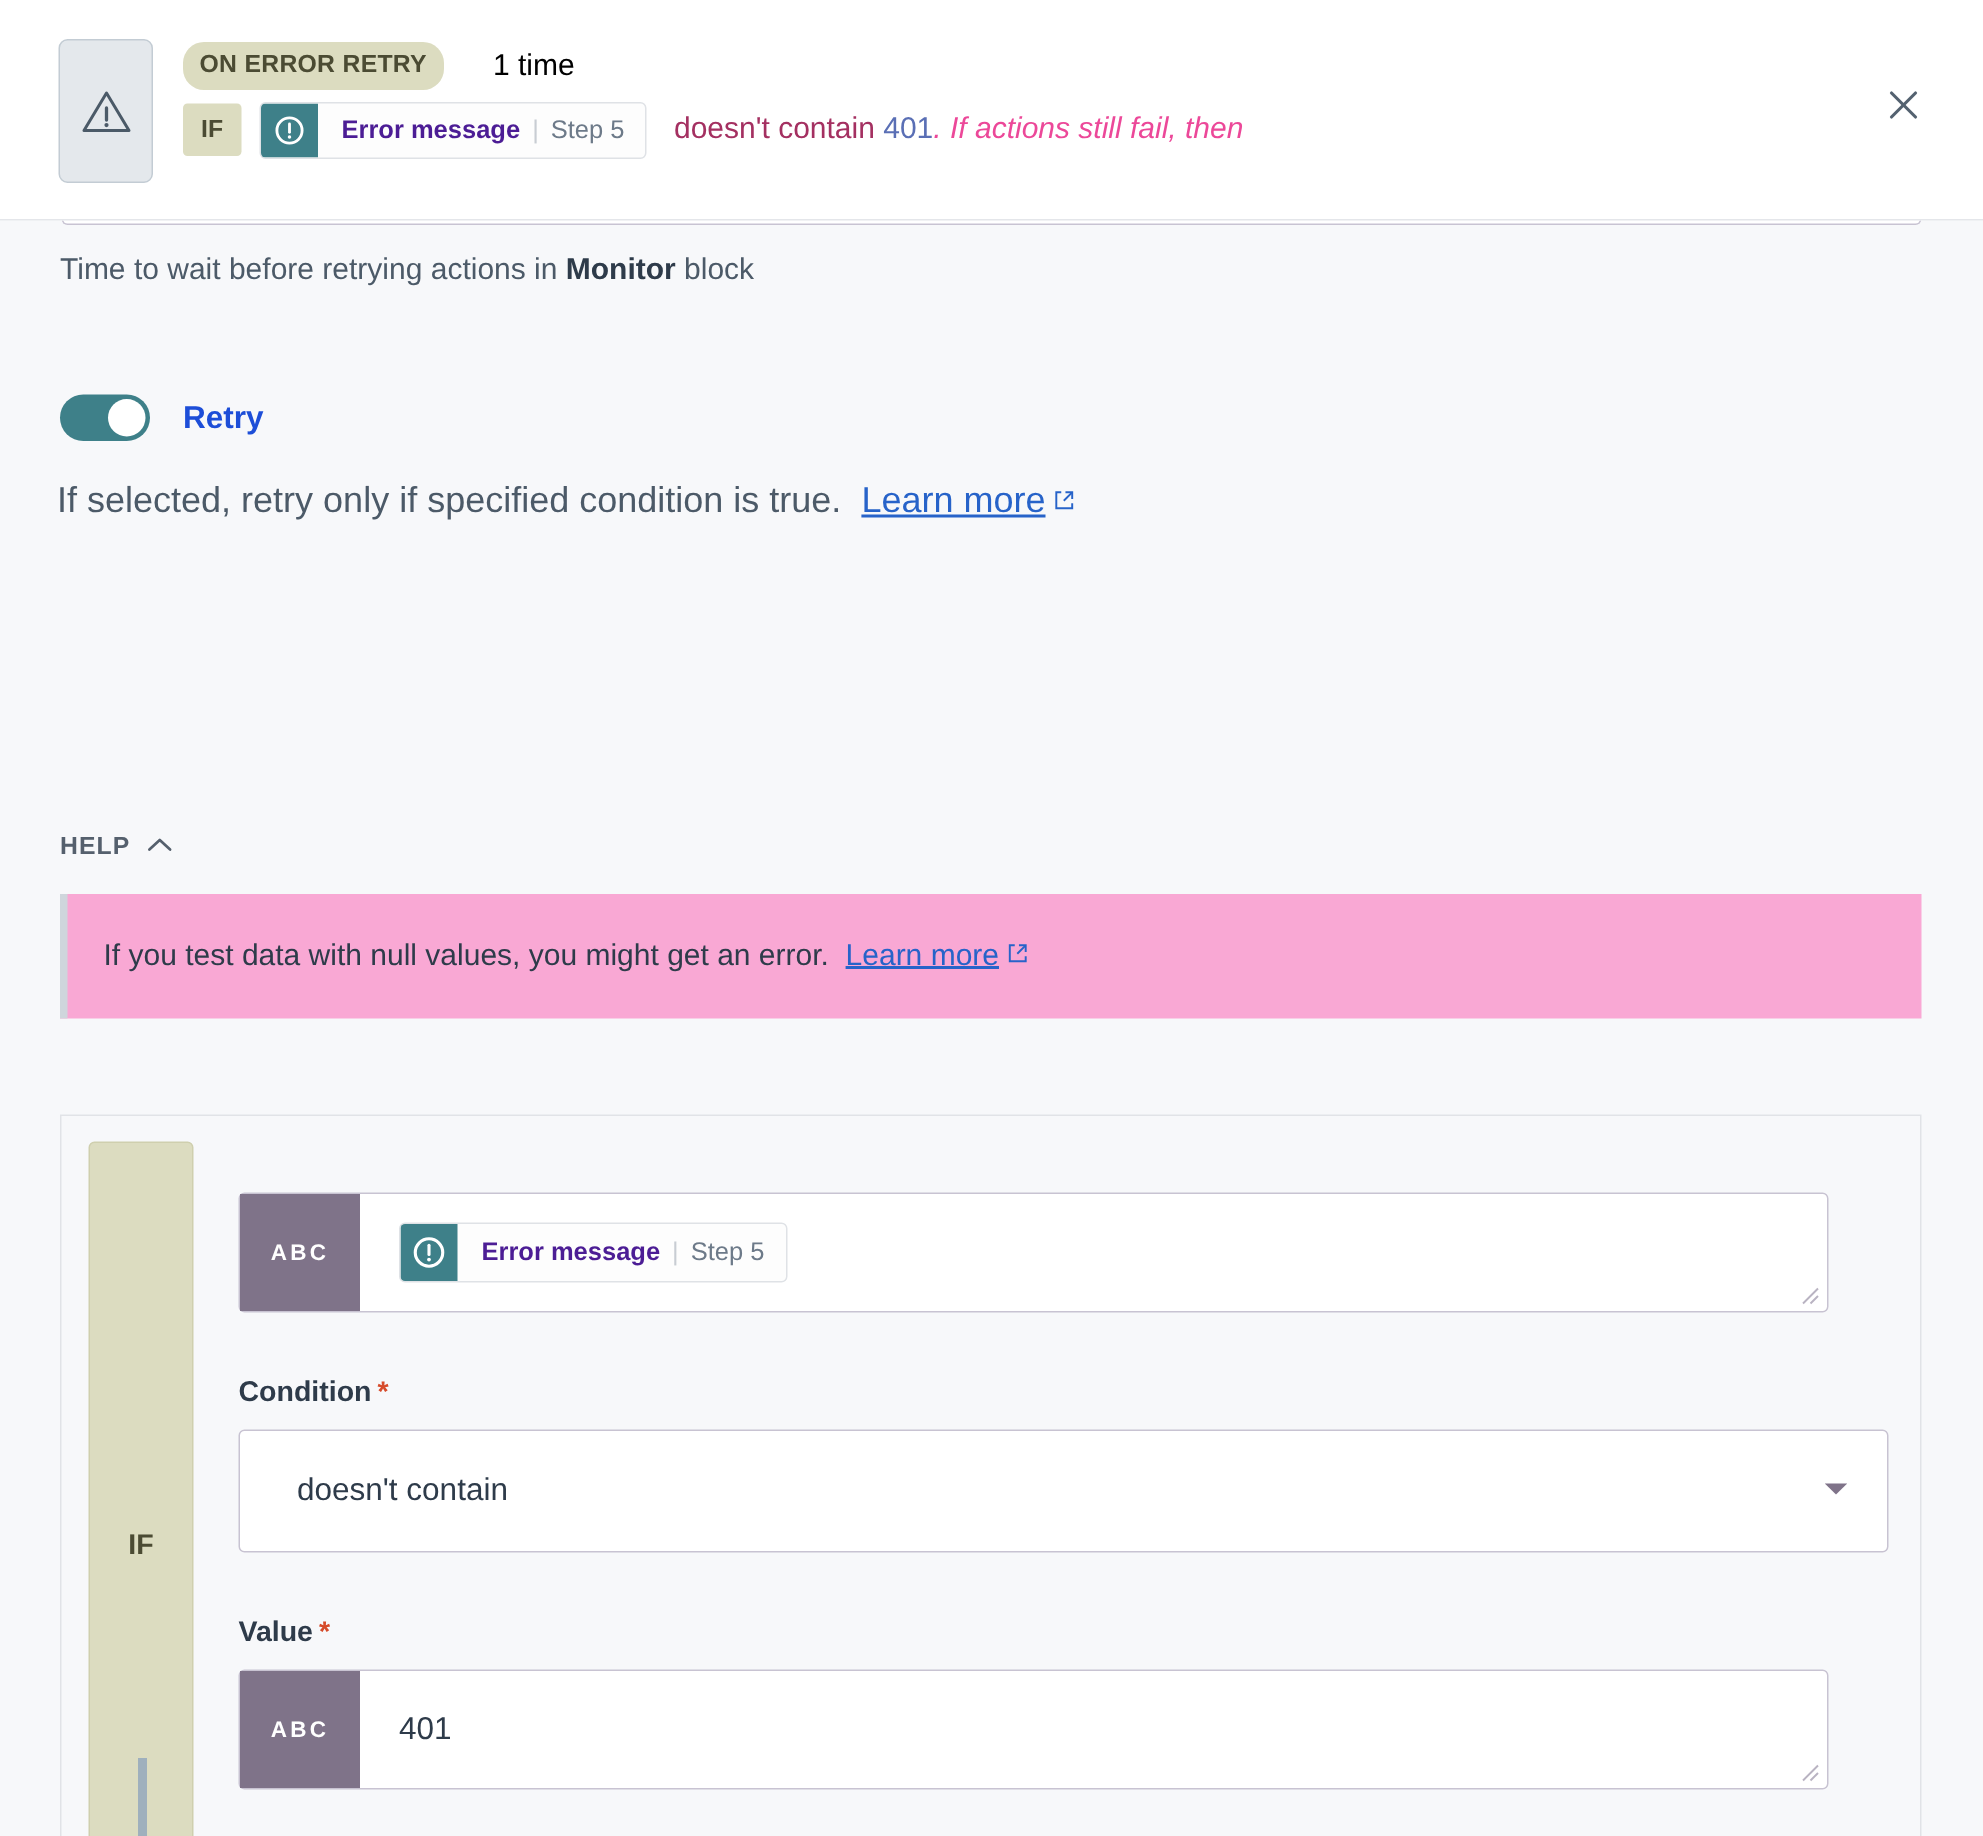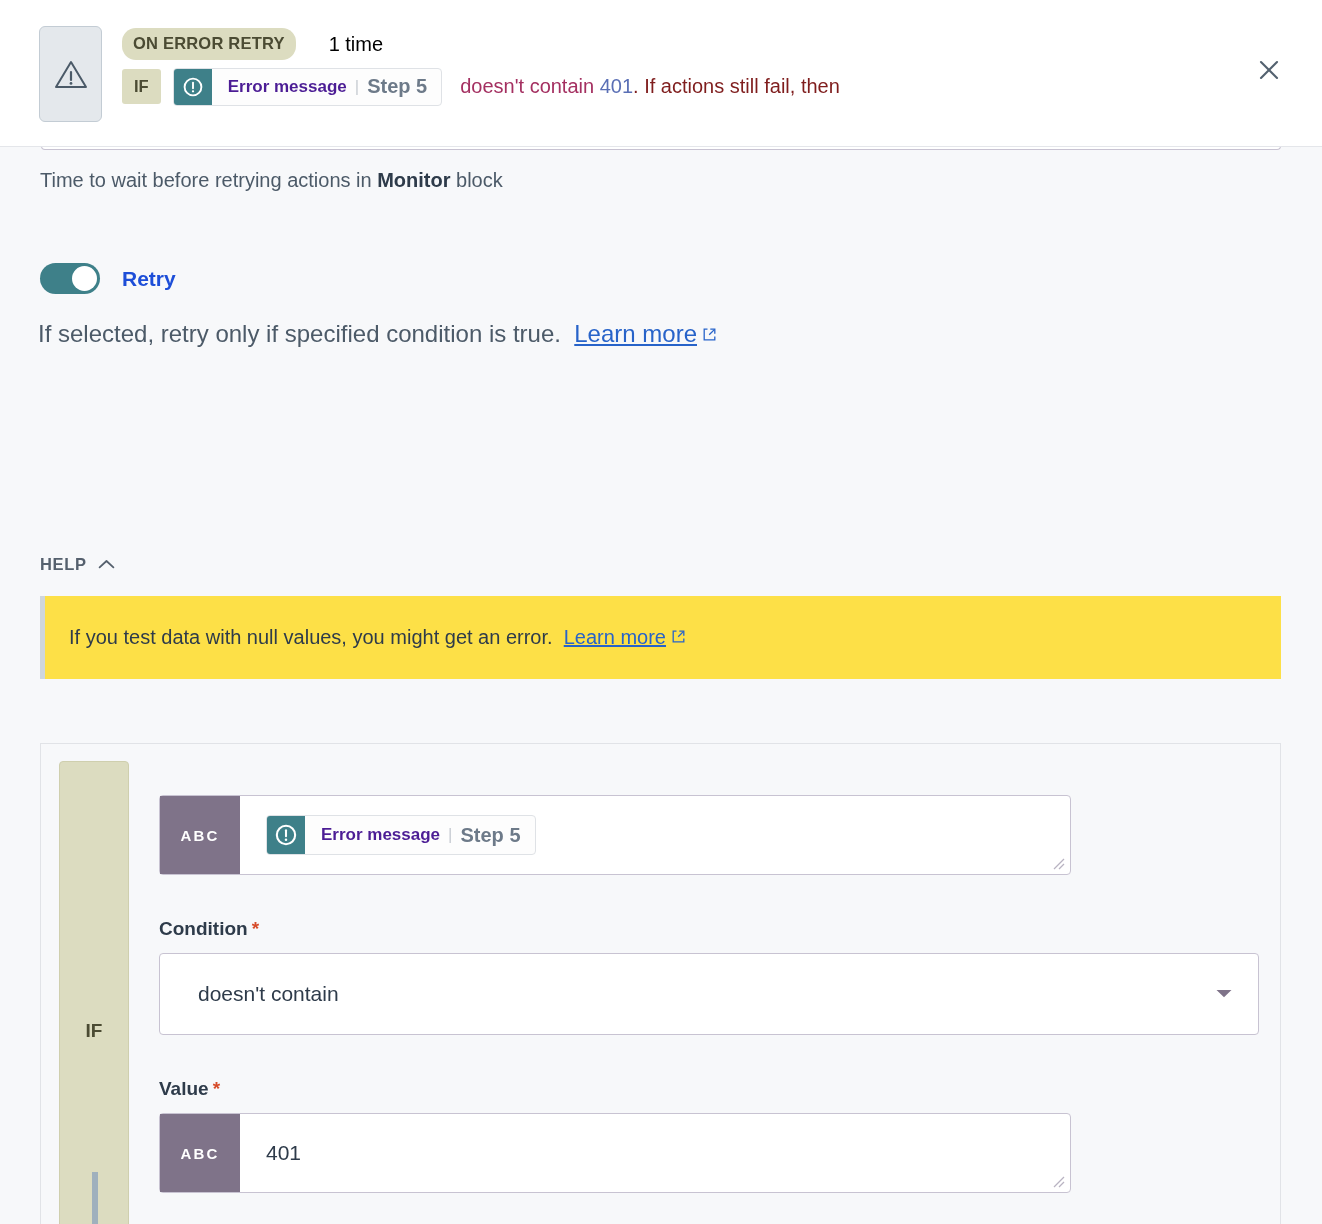--- a/index.html
+++ b/index.html
@@ -112,31 +112,30 @@
     font-size: 17px;
     color: #4c1d95;
   }
   .token-sep {
     color: #c8cdd3;
     margin: 0 8px;
     font-size: 17px;
   }
   .token-step {
     color: #6d7a89;
-    font-size: 20px;
-    font-weight: bold;
+    font-size: 17px;
   }
   .tail {
     margin-left: 18px;
     font-size: 20px;
     white-space: nowrap;
   }
   .tail .cond { color: #a43061; }
   .tail .val  { color: #5a6fb5; }
-  .tail .rest { color: #7f1d1d; }
+  .tail .rest { color: #ec4899; font-style: italic; }
 
   .close-btn {
     position: absolute;
     top: 57px;
     right: 38px;
     width: 30px;
     height: 30px;
     display: flex;
     align-items: center;
     justify-content: center;
@@ -231,21 +230,21 @@
     letter-spacing: .7px;
     color: #55606d;
   }
   .help-head .chev { margin-left: 11px; display:block; }
   .help-box {
     position: absolute;
     top: 449px;
     left: 40px;
     width: 1241px;
     height: 83px;
-    background: #fde047;
+    background: #f9a8d4;
     border-left: 5px solid #cfd6dc;
     box-sizing: border-box;
     display: flex;
     align-items: center;
   }
   .help-box .txt {
     margin-left: 24px;
     font-size: 20px;
     color: #2e3b4a;
   }
@@ -295,21 +294,21 @@
   .req { color: #d64b2a; margin-left: 4px; }
 
   .abc-field {
     display: flex;
     border: 1px solid #c8c3d2;
     border-radius: 4px;
     background: #ffffff;
     height: 80px;
     position: relative;
     box-sizing: border-box;
-    width: 912px;
+    width: 1060px;
   }
   .abc-chip {
     width: 80px;
     background: #7f7389;
     color: #ffffff;
     font-size: 15px;
     font-weight: bold;
     letter-spacing: 2.2px;
     display: flex;
     align-items: center;

